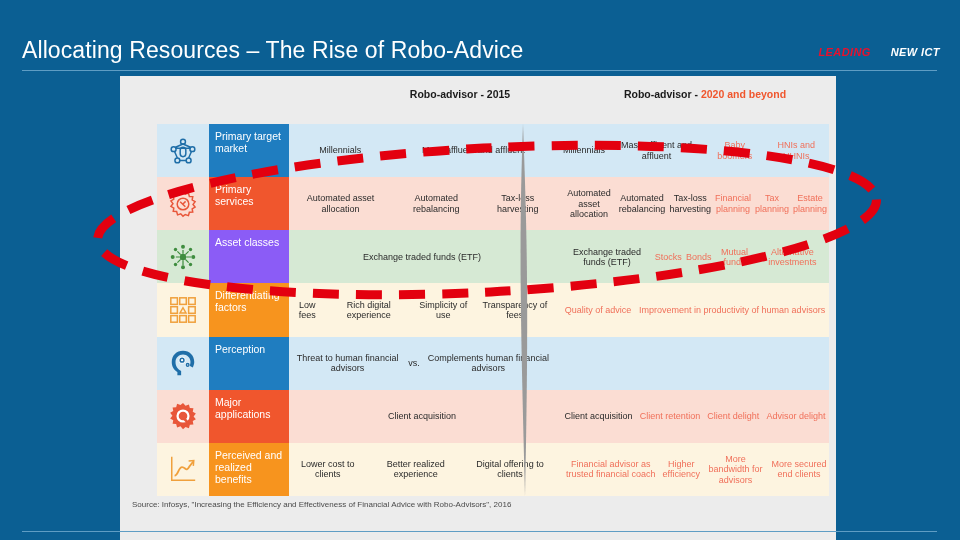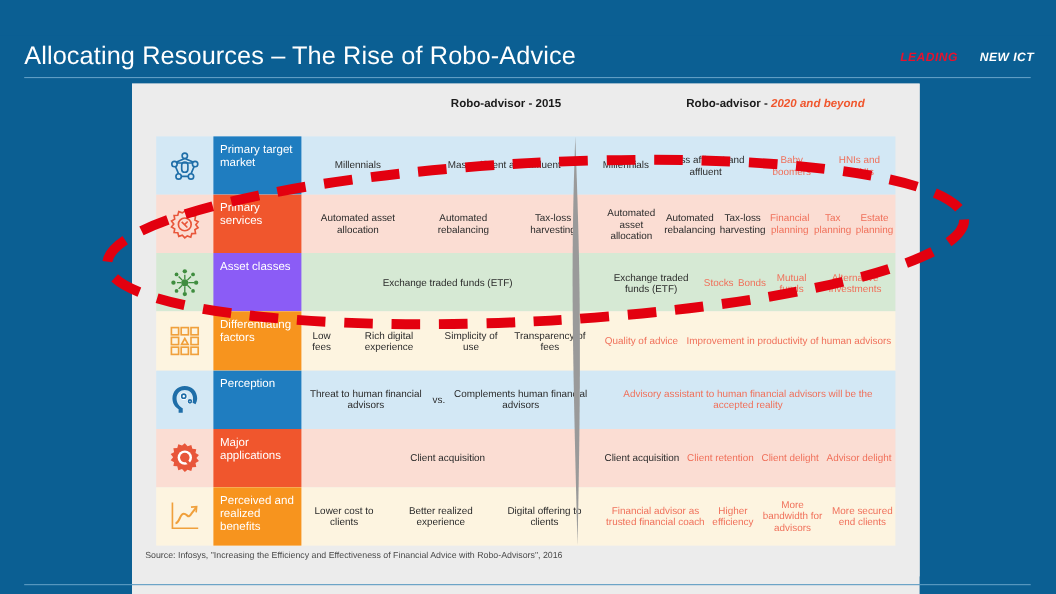--- a/index.html
+++ b/index.html
@@ -41,25 +41,25 @@
   }
 
   
   .colhead{
     position:absolute;top:12px;font-size:10.5px;font-weight:bold;
     white-space:nowrap;text-align:center;
   }
   #colhead-left{left:250px;width:180px;color:#111;}
   #colhead-right{left:470px;width:230px;color:#111;}
   .ch-dark{color:#1b1b1b;}
-  .ch-orange{color:#f0562d;font-style:italic;}
+  .ch-orange{color:#f0562d;}
 
   
   #matrix{
-    position:absolute;left:22px;top:48px;width:672px;height:372px;
+    position:absolute;left:37px;top:48px;width:672px;height:372px;
   }
   .row{position:absolute;left:0;width:672px;display:block;}
   .rowbg{position:absolute;left:0;top:0;width:672px;height:100%;}
   .iconcell{
     position:absolute;left:0;top:0;width:52px;height:100%;
     display:flex;align-items:center;justify-content:center;
   }
   .labelcell{
     position:absolute;left:52px;top:0;width:80px;height:100%;
     color:#fff;font-size:10.5px;line-height:1.15;
@@ -275,25 +275,20 @@
                   <circle cx="21" cy="18" r="1.4"></circle>
                 </g>
               </svg>
             </div>
             <div class="labelcell" style="background: rgb(31, 125, 192);">Perception</div>
             <div class="pane-left">
               <div class="cellrow">
                 <div class="cell">Threat to human financial advisors</div>
                 <div class="cell">vs.</div>
                 <div class="cell">Complements human financial advisors</div>
-              </div>
-            </div>
-            <div class="pane-right">
-              <div class="cellrow">
-                <div class="cell o">Advisory assistant to human financial advisors will be the accepted reality</div>
               </div>
             </div>
           </div>
           <div class="row" style="top: 265.714px; height: 53.1429px;">
             <div class="rowbg" style="background: rgb(251, 221, 211);"></div>
             <div class="iconcell">
               <svg width="30" height="30" viewBox="0 0 32 32">
                 <g fill="#e8563a">
                   <path d="M16 2 l2.7 3 3.6-1.2 1 3.7 3.8 .3-.7 3.7 3.3 1.9-2.4 3 2.4 3-3.3 1.9 .7 3.7-3.8 .3-1 3.7-3.6-1.2L16 30l-2.7-3-3.6 1.2-1-3.7-3.8-.3 .7-3.7L2.3 18.6 4.7 15.6 2.3 12.6l3.3-1.9-.7-3.7 3.8-.3 1-3.7 3.6 1.2z"></path>
                 </g>

